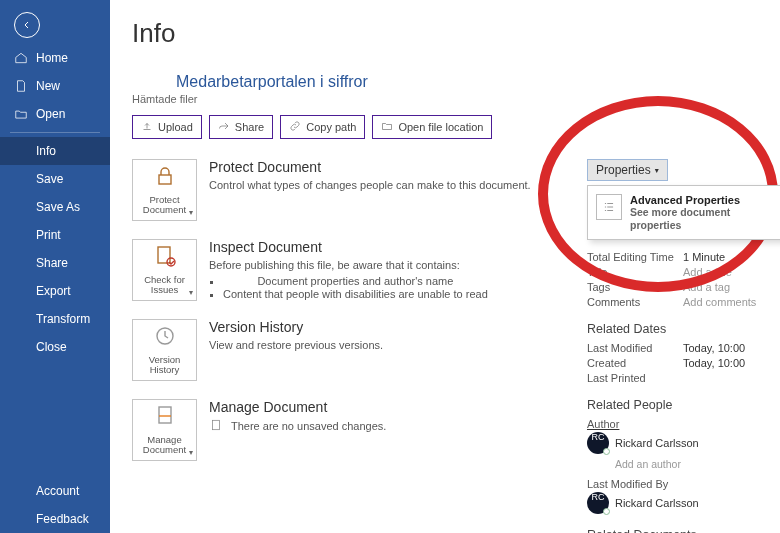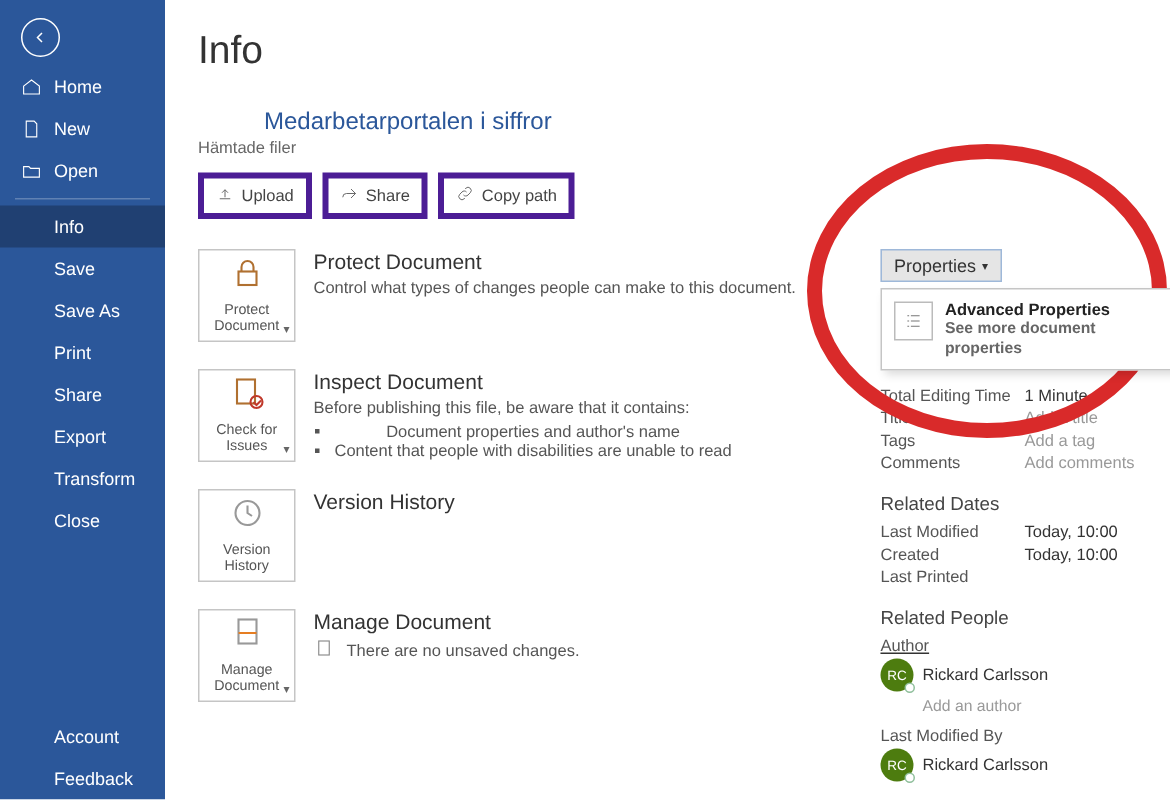--- a/index.html
+++ b/index.html
@@ -18,21 +18,21 @@
   .sep { height: 1px; margin: 4px 10px; background: rgba(255,255,255,0.25); }
   .spacer { flex: 1; }
 
   
   .main { flex: 1; padding: 18px 0 0 22px; overflow: hidden; position: relative; }
   .page-title { font-size: 26px; font-weight: 300; color: #333; margin-bottom: 24px; }
   .doc-title { font-size: 16px; color: #2b579a; margin-left: 44px; }
   .subtitle { font-size: 11px; color: #666; margin: 2px 0 10px; }
 
   .toolbar { display: flex; gap: 7px; margin-bottom: 20px; }
-  .tbtn { border: 4px solid #4c1d95; background: #fff; font-size: 11px; color: #444; padding: 4px 8px; display: inline-flex; align-items: center; gap: 5px; cursor: pointer; }
+  .tbtn { border: 1px solid #4c1d95; background: #fff; font-size: 11px; color: #444; padding: 4px 8px; display: inline-flex; align-items: center; gap: 5px; cursor: pointer; }
   .tbtn .ic svg { width: 12px; height: 12px; stroke: #666; fill: none; stroke-width: 1.3; }
 
   .columns { display: flex; gap: 40px; }
   .left-col { width: 430px; }
   .right-col { width: 200px; position: relative; }
 
   .card-row { display: flex; gap: 12px; margin-bottom: 18px; }
   .big-btn { width: 65px; height: 62px; border: 1px solid #c5c5c5; display: flex; flex-direction: column; align-items: center; justify-content: center; font-size: 9.5px; color: #555; text-align: center; padding: 4px; cursor: pointer; line-height: 1.15; position: relative; }
   .big-btn .caret { position: absolute; bottom: 3px; right: 3px; font-size: 8px; color: #666; }
   .big-btn .bic { margin-bottom: 4px; }
@@ -54,21 +54,21 @@
   .popover .pic svg { width: 14px; height: 14px; stroke: #777; fill: none; stroke-width: 1.3; }
   .popover .t1 { font-size: 11px; color: #222; font-weight: 600; }
   .popover .t2 { font-size: 10.5px; color: #666; line-height: 1.2; font-weight: bold; }
 
   .prop-section { margin-top: 70px; font-size: 11px; color: #333; }
   .prop-row { display: flex; margin-bottom: 3px; }
   .prop-row .k { width: 96px; color: #555; }
   .prop-row .v { color: #333; }
   .prop-row .ph { color: #999; }
   .section-h { font-size: 12.5px; color: #444; margin: 14px 0 6px; }
-  .avatar { width: 22px; height: 22px; border-radius: 50%; background: #4d7c0f; color: #fff; font-size: 9px; display: inline-flex; align-items: center; justify-content: center; margin-right: 6px; position: relative; }
+  .avatar { width: 22px; height: 22px; border-radius: 50%; background: #0f172a; color: #fff; font-size: 9px; display: inline-flex; justify-content: center; margin-right: 6px; position: relative; }
   .avatar .dot { position: absolute; width: 7px; height: 7px; border-radius:50%; background:#fff; border:1px solid #8fbf9b; bottom:-1px; right:-1px; }
   .person-row { display: flex; align-items: center; font-size: 11px; color: #333; margin-bottom: 4px; }
   .add-link { font-size: 10.5px; color: #999; margin-left: 28px; cursor: pointer; }
 
   
   .ring { position: absolute; border-radius: 50%; border: 10px solid #d92a2a; pointer-events: none; z-index: 2; }
 </style>
 </head>
 <body>
 
@@ -165,20 +165,26 @@
               <path d="M14 6l6 6-6 6M20 12H8a5 5 0 00-5 5"></path>
             </svg></span>
           <span>Share</span>
         </button>
       <button class="tbtn">
           <span class="ic"><svg viewBox="0 0 24 24">
               <path d="M10 14a4 4 0 006 0l3-3a4 4 0 00-6-6l-1 1M14 10a4 4 0 00-6 0l-3 3a4 4 0 006 6l1-1"></path>
             </svg></span>
           <span>Copy path</span>
         </button>
+      <button class="tbtn">
+          <span class="ic"><svg viewBox="0 0 24 24">
+              <path d="M3 7h6l2 2h10v10H3z"></path>
+            </svg></span>
+          <span>Open file location</span>
+        </button>
     </div>
 
     <div class="columns">
 
       <div class="left-col">
         <div class="card-row">
           <div class="big-btn">
             <span class="bic"><svg viewBox="0 0 24 24">
                   <rect x="6" y="11" width="12" height="9"></rect>
                   <path d="M8 11V8a4 4 0 018 0v3"></path>
@@ -215,20 +221,21 @@
         <div class="card-row">
           <div class="big-btn doc">
             <span class="bic"><svg viewBox="0 0 24 24">
                   <circle cx="12" cy="12" r="8"></circle>
                   <path d="M12 7v5l3 2"></path>
                 </svg></span>
             <span>Version History</span>
           </div>
           <div class="card-text">
             <h3>Version History</h3>
+            <p>View and restore previous versions.</p>
           </div>
         </div>
 
         <div class="card-row">
           <div class="big-btn doc">
             <span class="bic"><svg viewBox="0 0 24 24">
                   <rect x="6" y="3" width="12" height="16"></rect>
                   <path class="accent" d="M6 12h12" stroke="#e67e22"></path>
                 </svg></span>
             <span>Manage Document</span>

